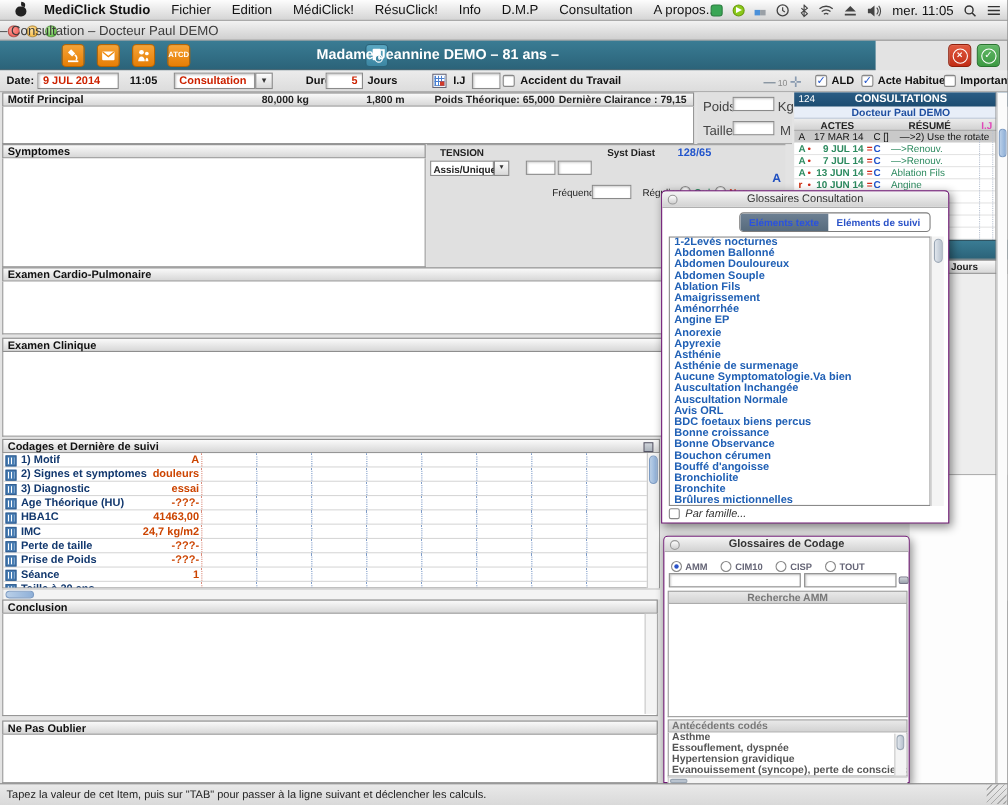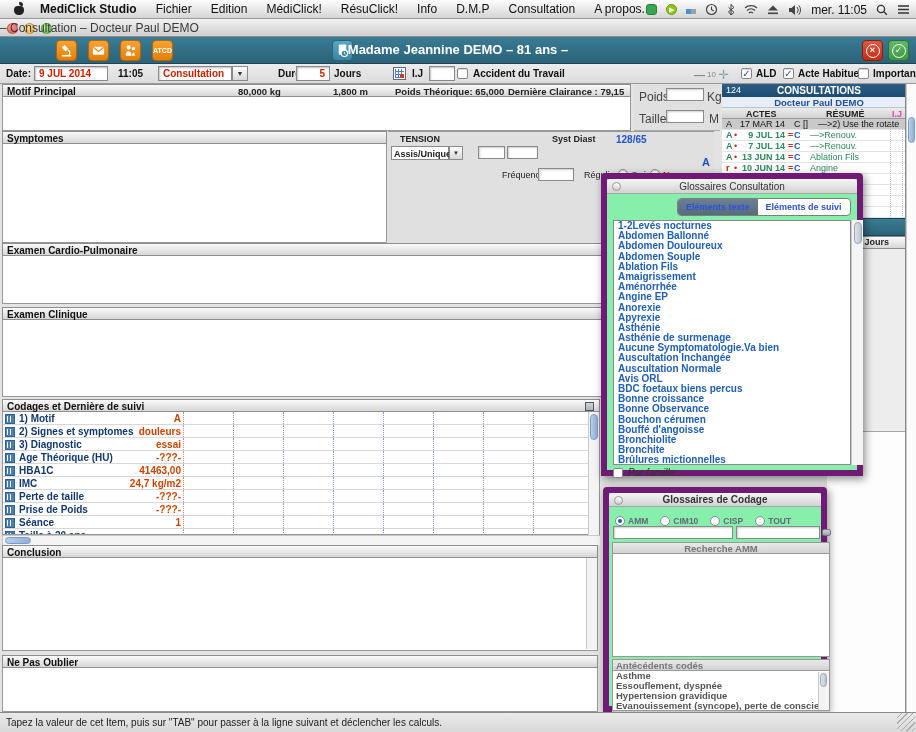--- a/index.html
+++ b/index.html
@@ -29,21 +29,21 @@
   
   #titlebar { position:absolute; left:0; top:19px; width:916px; height:18px;
     background:linear-gradient(#f2f2f2,#cfcfcf); border-bottom:1px solid #8f8f8f; }
   .tl { position:absolute; top:3.5px; width:11px; height:11px; border-radius:50%; border:1px solid rgba(0,0,0,.25); }
   #tl-close { left:7px;  background:radial-gradient(circle at 35% 30%,#ff9a94,#f0544c); }
   #tl-min   { left:24px; background:radial-gradient(circle at 35% 30%,#ffe3a0,#f6b12e); }
   #tl-zoom  { left:41px; background:radial-gradient(circle at 35% 30%,#b8ee9d,#53ba3a); }
   #win-title { position:absolute; left:0; right:0; top:2px; text-align:left; font-size:12px; color:#3a3a3a; }
 
   
-  #toolbar { position:absolute; left:0; top:37px; width:916px; height:27px;
+  #toolbar { position:absolute; left:0; top:37px; width:796px; height:27px;
     background:linear-gradient(#3a7c94,#2b6379); border-bottom:1px solid #1d4555; }
   .tbtn { position:absolute; top:3px; width:21px; height:21px; border-radius:4px;
     background:linear-gradient(#f6a336,#e67e06); border:1px solid #b86503;
     display:flex; align-items:center; justify-content:center; color:#fff; }
   .tbtn svg { display:block; }
   #btn-atcd { font-size:7px; font-weight:bold; letter-spacing:0; }
   #btn-doc { position:absolute; left:332px; top:3px; width:21px; height:21px; border-radius:4px;
     background:linear-gradient(#5aa7c2,#3c86a2); border:1px solid #2b6379;
     display:flex; align-items:center; justify-content:center; }
   #toolbar-title { position:absolute; left:0; right:0; top:5px; text-align:center;
@@ -157,21 +157,21 @@
     background:linear-gradient(#3a7c94,#2b6379); border:1px solid #1d4555; }
   #fivejours-lab { position:absolute; left:848px; top:152px; width:68px; height:13px;
     background:linear-gradient(#fafafa,#d7d7d7); border:1px solid #8e8e8e;
     font-size:9px; font-weight:bold; color:#222; padding-left:2px; overflow:hidden; }
   #fivejours-body { position:absolute; left:848px; top:165px; width:68px; height:183px;
     background:#ededed; border:1px solid #a8a8a8; border-top:none; }
   #white-lower-right { position:absolute; left:827px; top:348px; width:79px; height:280px; background:#fdfdfd; }
   #main-right-border { position:absolute; left:905px; top:0; width:0; height:628px; border-left:1px solid #8a8a8a; }
 
   
-  .palette { position:absolute; background:#86efac; border:6px solid #701a75; border-radius:4px 4px 0 0;
+  .palette { position:absolute; background:#ffffff; border:1px solid #701a75; border-radius:4px 4px 0 0;
     box-shadow:2px 3px 9px rgba(0,0,0,.45); }
   .pal-title { position:relative; height:15px; background:linear-gradient(#f5f5f5,#d2d2d2);
     border-bottom:1px solid #a7a7a7; border-radius:4px 4px 0 0; text-align:center;
     font-size:10px; color:#333; line-height:15px; }
   .pal-close { position:absolute; left:5px; top:3px; width:9px; height:9px; border-radius:50%;
     background:linear-gradient(#fefefe,#cfcfcf); border:1px solid #999; }
 
   #gloss-tabs { position:absolute; left:70px; top:19px; height:18px; display:flex;
     border:1px solid #7e7e7e; border-radius:4px; overflow:hidden; background:#fff; }
   .gtab { font-size:9px; font-weight:bold; color:#2a52c8; padding:0 8px; line-height:17px; white-space:nowrap; }

